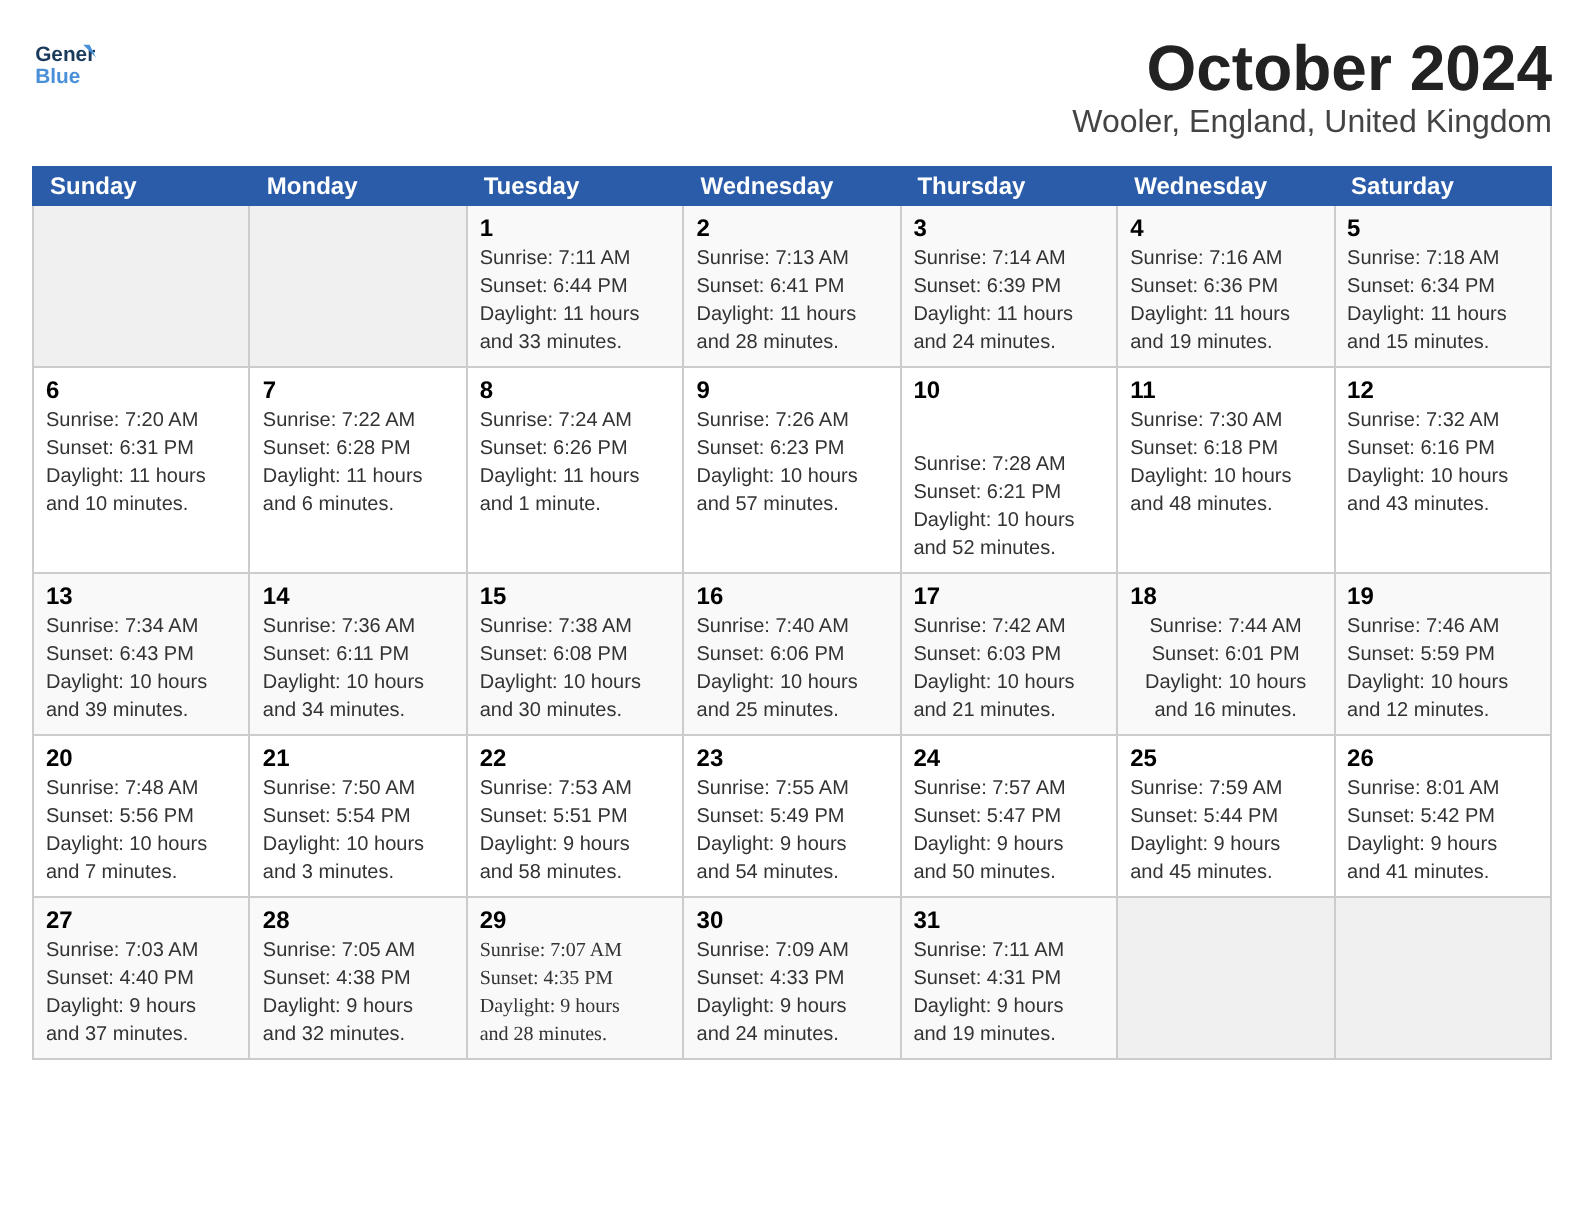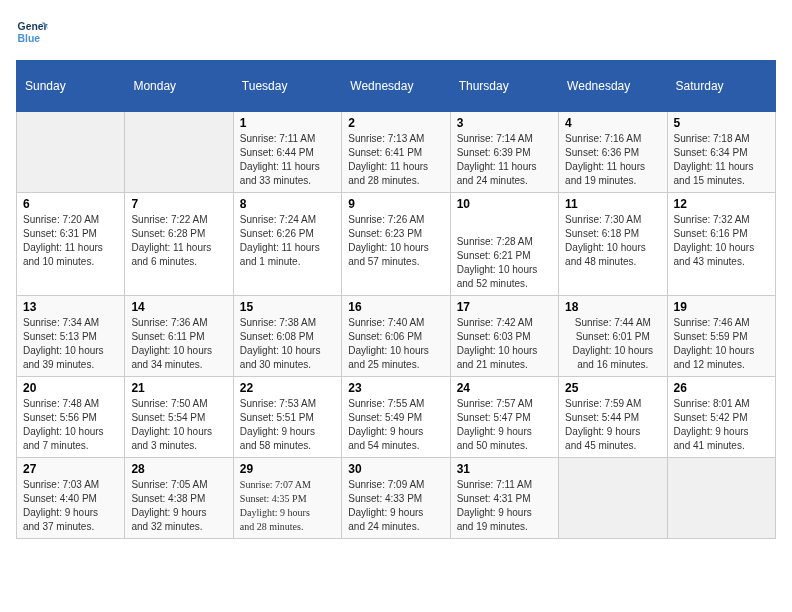--- a/index.html
+++ b/index.html
@@ -39,23 +39,23 @@
     }
     table {
       width: 100%;
       border-collapse: collapse;
       font-size: 11px;
     }
     thead tr th {
       background-color: #2a5caa;
       color: #fff;
       text-align: left;
-      padding: 18px 8px;
+      padding: 2px 8px;
       font-size: 12px;
-      font-weight: normal;
+      font-weight: bold;
       border: 1px solid #2a5caa;
     }
     tbody tr td {
       border: 1px solid #ccc;
       vertical-align: top;
       padding: 4px 6px;
       width: 14.28%;
       min-height: 70px;
       background: #fff;
     }
@@ -83,20 +83,24 @@
 </head>
 <body>
 
 <div class="header-area">
   <div class="logo">
     <svg class="logo-icon" viewBox="0 0 40 40" xmlns="http://www.w3.org/2000/svg">
       <text x="2" y="18" font-size="13" font-weight="bold" fill="#1a3a5c" font-family="Arial">General</text>
       <text x="2" y="32" font-size="13" font-weight="bold" fill="#4a90d9" font-family="Arial">Blue</text>
       <polygon points="32,8 40,16 36,8" fill="#4a90d9"></polygon>
     </svg>
+  </div>
+  <div class="title-area">
+    <div class="main-title">October 2024</div>
+    <div class="subtitle">Wooler, England, United Kingdom</div>
   </div>
 </div>
 
 <table>
   <thead>
     <tr>
     <th>Sunday</th>
         <th>Monday</th>
         <th>Tuesday</th>
         <th>Wednesday</th>
@@ -193,21 +197,21 @@
           <div class="day-info" style="white-space: pre-line;">Sunrise: 7:32 AM
 Sunset: 6:16 PM
 Daylight: 10 hours
 and 43 minutes.</div>
         </td>
       </tr>
       <tr>
         <td>
           <span class="day-number">13</span>
           <div class="day-info" style="white-space: pre-line;">Sunrise: 7:34 AM
-Sunset: 5:13 PM
+Sunset: 6:43 PM
 Daylight: 10 hours
 and 39 minutes.</div>
         </td>
         <td>
           <span class="day-number">14</span>
           <div class="day-info" style="white-space: pre-line;">Sunrise: 7:36 AM
 Sunset: 6:11 PM
 Daylight: 10 hours
 and 34 minutes.</div>
         </td>

